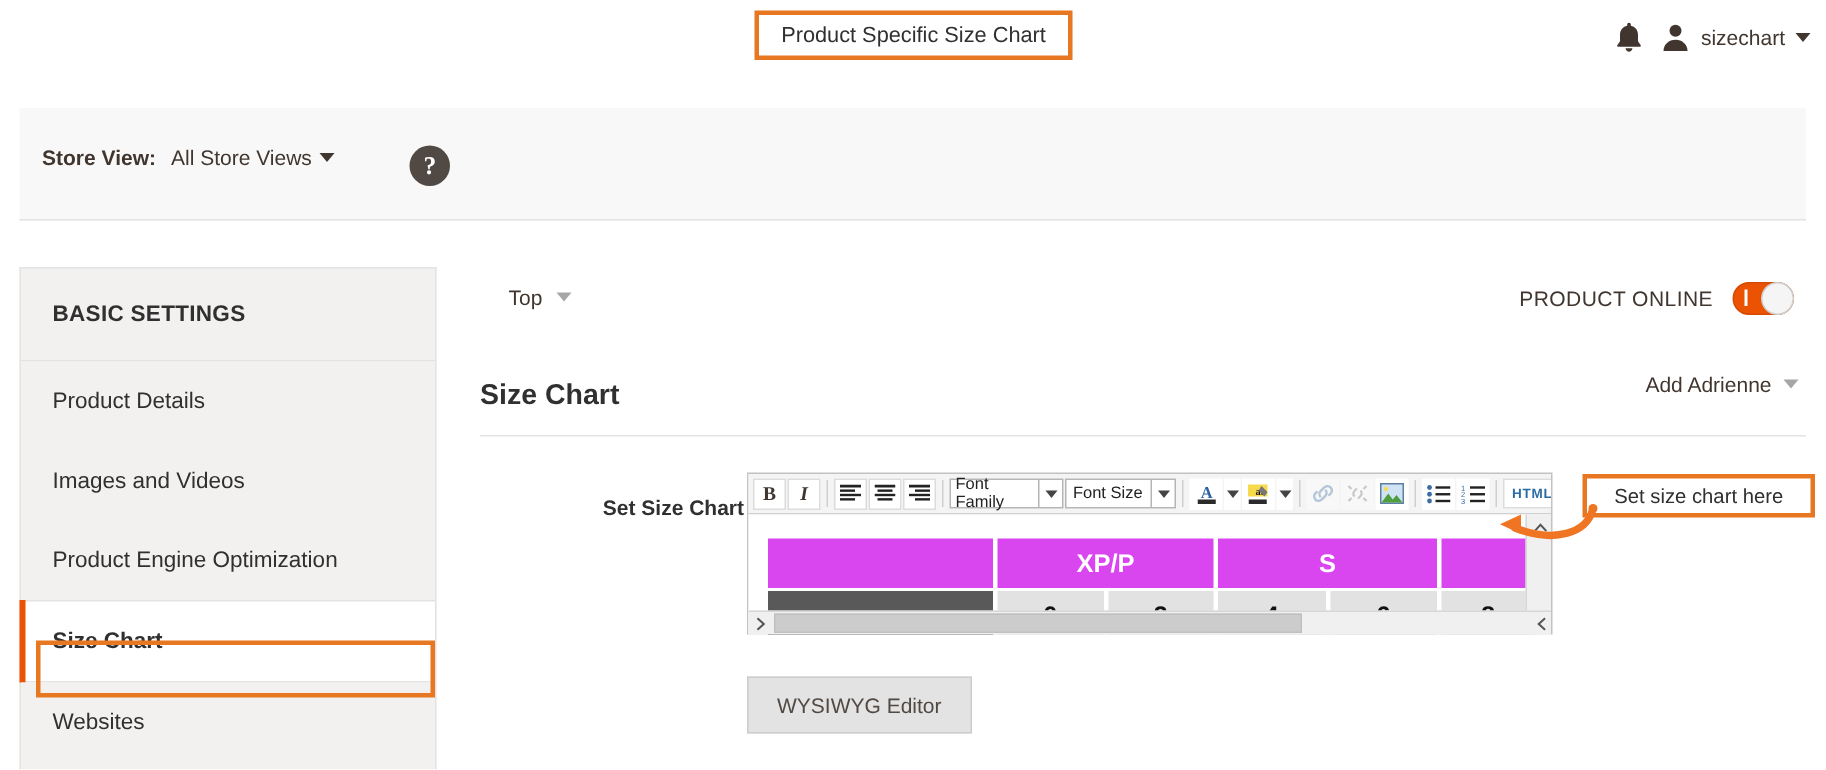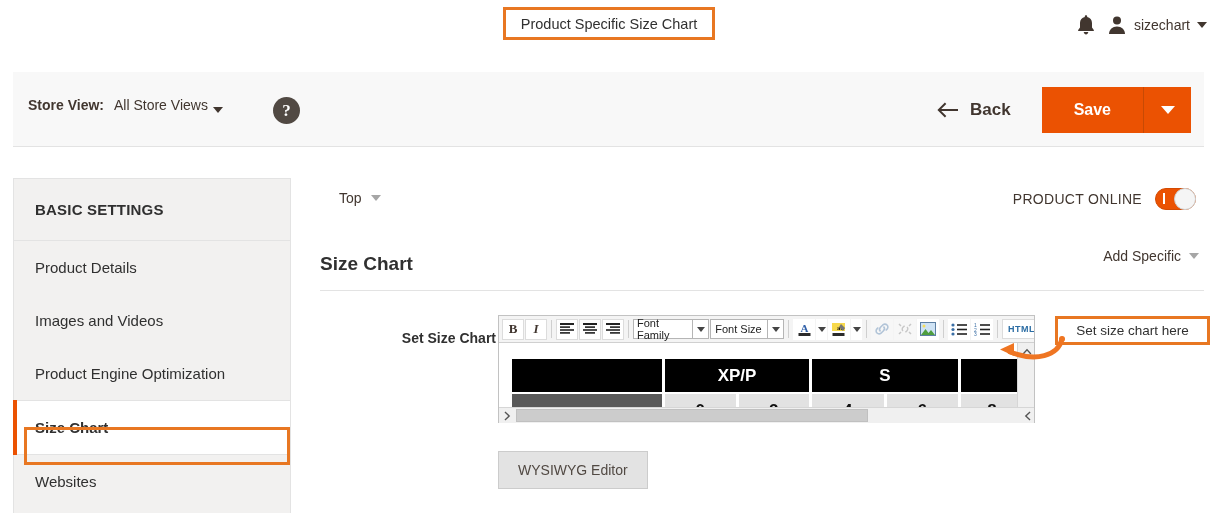--- a/index.html
+++ b/index.html
@@ -79,21 +79,21 @@
     border-bottom: 1px solid #e3e3e3;
   }
   .store-view {
     position: absolute;
     left: 15px; top: 25px;
     display: flex; align-items: center; gap: 10px;
   }
   .store-view-label { font-size: 14px; font-weight: bold; color: #41362f; }
   .store-view-value {
     font-size: 14px; color: #41362f;
-    display: flex; align-items: flex-end; gap: 5px;
+    display: flex; align-items: center; gap: 5px;
   }
   .help-icon {
     position: absolute;
     left: 273px; top: 97px;
     width: 27px; height: 27px;
     border-radius: 50%;
     background: #514943;
     color: #ffffff;
     font-size: 17px;
     font-weight: bold;
@@ -362,21 +362,21 @@
     border-collapse: separate;
     border-spacing: 3px 2px;
   }
   .size-table td {
     height: 33px;
     font-size: 17px;
     font-weight: bold;
     text-align: center;
     vertical-align: middle;
   }
-  .cell-black { background: #000000; color: #ffffff; }
+  .cell-black { background: #d946ef; color: #ffffff; }
   .cell-darkgray { background: #595959; color: #595959; }
   .cell-light { background: #e2e2e2; color: #111111; }
 
   
   .vscroll {
     position: absolute;
     right: 0; top: 0;
     width: 17px; height: 80px;
     background: #f0f0f0;
     border-left: 1px solid #d6d6d6;
@@ -458,36 +458,20 @@
 
 <div class="actions-bar">
   <div class="store-view">
     <span class="store-view-label">Store View:</span>
     <span class="store-view-value">
       <span>All Store Views</span>
       <span class="caret-down"></span>
     </span>
   </div>
 
-  <div class="actions-right">
-    <button class="back-button">
-      <span>
-        <svg class="arrow-left-icon" viewBox="0 0 22 16" xmlns="http://www.w3.org/2000/svg">
-          <path d="M21 7H4.2l5.1-5.1L7.9 0.5 0.4 8l7.5 7.5 1.4-1.4L4.2 9H21z" fill="#41362f"></path>
-        </svg>
-      </span>
-      <span>Back</span>
-    </button>
-    <div class="save-split">
-      <button class="save-button">Save</button>
-      <button class="save-toggle">
-        <span class="caret-white"></span>
-      </button>
-    </div>
-  </div>
 </div>
 <div class="help-icon">?</div>
 
 <div class="sidebar">
   <div class="sidebar-heading">BASIC SETTINGS</div>
   <div class="sidebar-item">Product Details</div>
   <div class="sidebar-item">Images and Videos</div>
   <div class="sidebar-item">Product Engine Optimization</div>
   <div class="sidebar-item active">Size Chart</div>
   <div class="sidebar-item">Websites</div>
@@ -504,21 +488,21 @@
   <div class="product-online">
     <span class="product-online-label">PRODUCT ONLINE</span>
     <span class="toggle">
       <span class="toggle-knob"></span>
     </span>
   </div>
 
   <div class="section-title">Size Chart</div>
 
   <div class="add-attribute">
-    <span>Add Specific</span>
+    <span>Add Adrienne</span>
     <span class="caret-gray"></span>
   </div>
 
   <div class="section-rule"></div>
 
   <div class="field-label">Set Size Chart</div>
 
   <div class="editor">
     <div class="editor-toolbar">
       <span class="tb-btn boxed">

